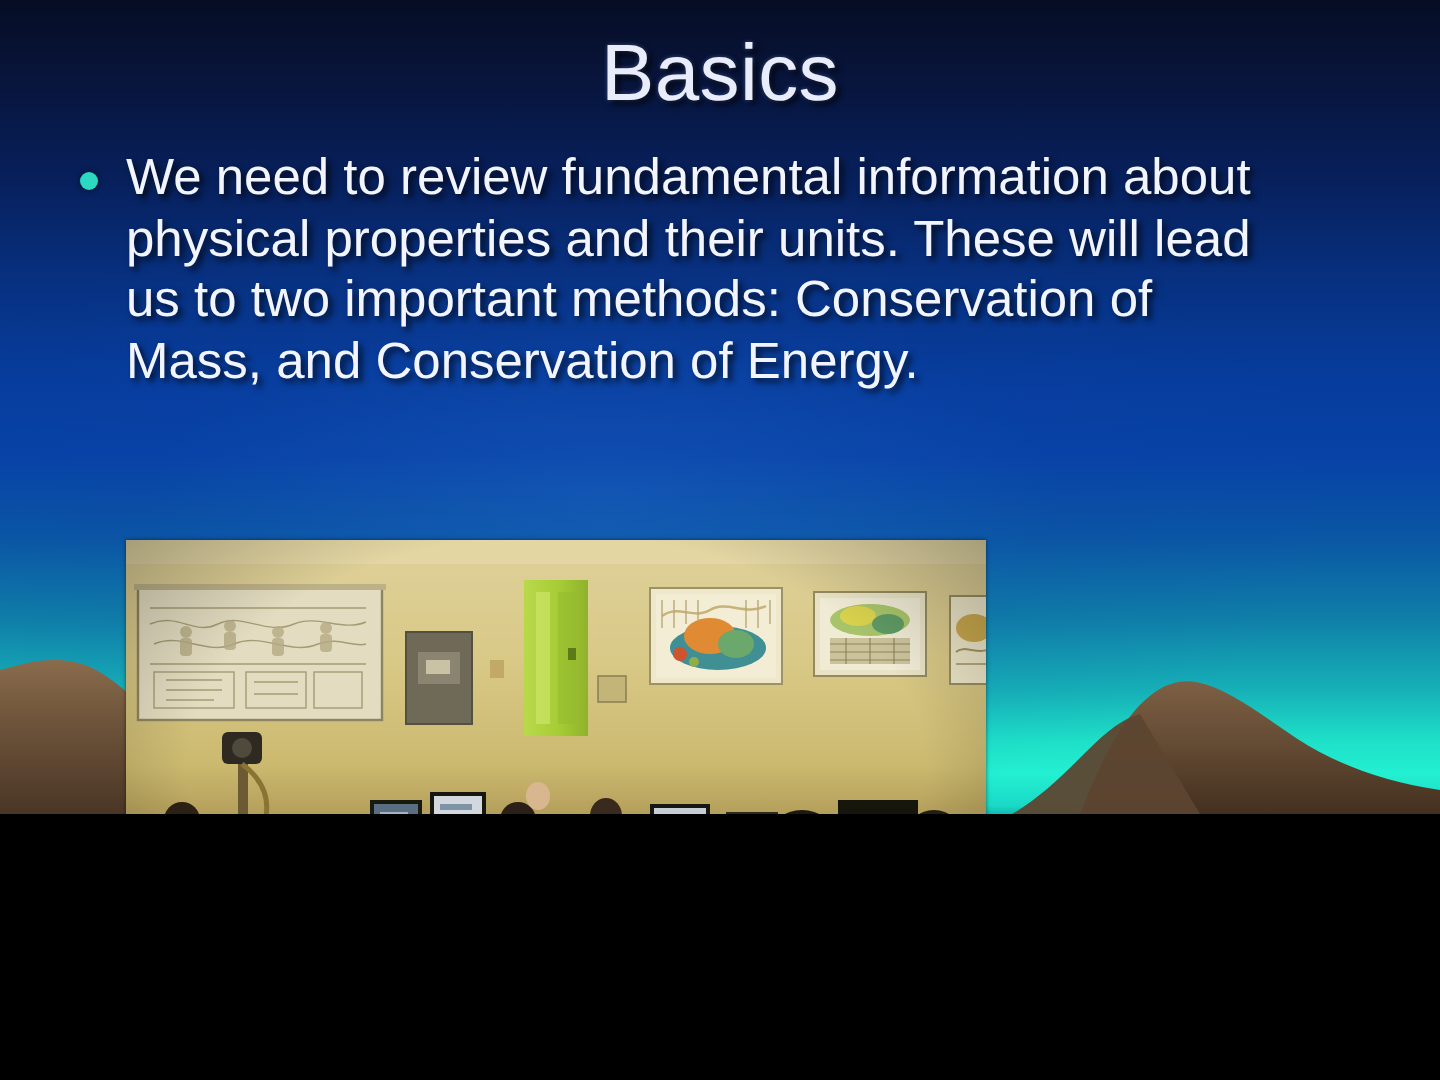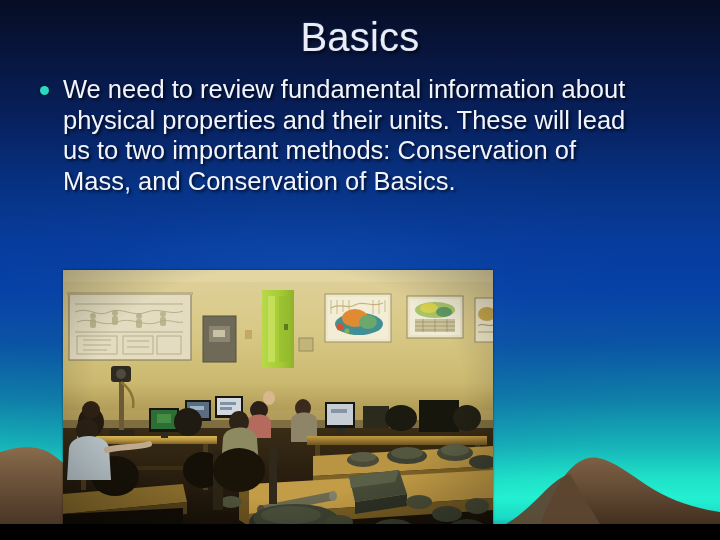--- a/index.html
+++ b/index.html
@@ -3,21 +3,21 @@
 <meta charset="utf-8">
 <style>
   html, body {
     margin: 0;
     padding: 0;
     background: #000;
   }
   #slide {
     position: relative;
     width: 720px;
-    height: 524px;
+    height: 407px;
     overflow: hidden;
     font-family: "Liberation Sans", sans-serif;
     background: #4c1d95;
   }
 
   
   .bg-gradient {
     position: absolute;
     inset: 0;
     background: linear-gradient(
@@ -139,21 +139,21 @@
     <path d="M540,120 C548,100 556,82 566,70 C576,58 586,52 598,54 C614,57 630,70 648,82
              C668,95 692,104 720,108 L720,120 Z" fill="url(#mtnR)"></path>
     <path d="M506,120 C520,112 532,100 544,88 C554,78 562,72 570,70 L600,120 Z" fill="#5d4630" opacity="0.95"></path>
   </svg>
 
   <div class="title">Basics</div>
 
   <div class="body-block">
     <div class="bullet-row">
       <span class="bullet-dot"></span>
-      <span class="bullet-text">We need to review fundamental information about physical properties and their units. These will lead us to two important methods: Conservation of Mass, and Conservation of Basics.</span>
+      <span class="bullet-text">We need to review fundamental information about physical properties and their units. These will lead us to two important methods: Conservation of Mass, and Conservation of Energy.</span>
     </div>
   </div>
 
   <div class="photo">
     <svg width="430" height="270" viewBox="0 0 430 270">
       <defs>
         <linearGradient id="wall" x1="0" y1="0" x2="0" y2="1">
           <stop offset="0%" stop-color="#ded09a"></stop>
           <stop offset="40%" stop-color="#d9c987"></stop>
           <stop offset="75%" stop-color="#cbb96f"></stop>

